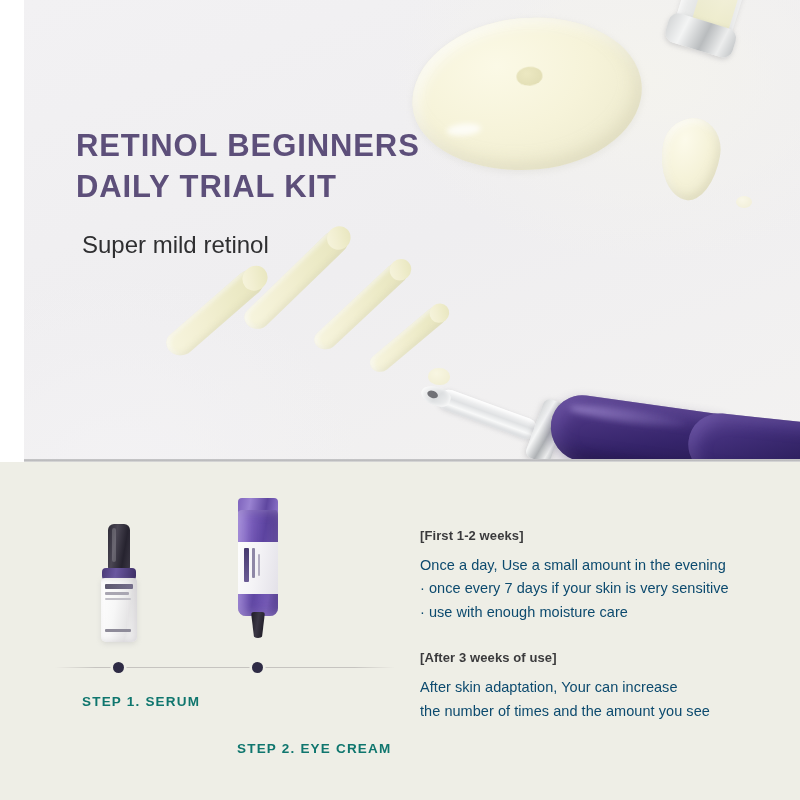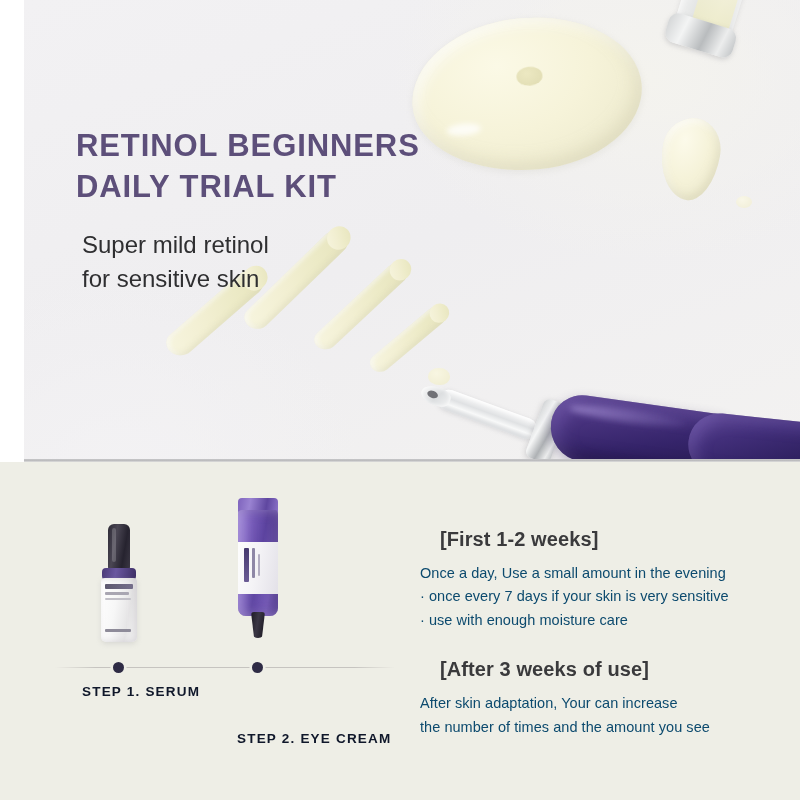--- a/index.html
+++ b/index.html
@@ -230,30 +230,30 @@
     background:linear-gradient(90deg, rgba(196,194,190,0) 0%, #c6c4c0 12%, #c6c4c0 88%, rgba(196,194,190,0) 100%);
   }
   .dot {
     position:absolute; top:200px; width:11px; height:11px; border-radius:50%;
     background:#2e2b45; box-shadow:0 0 0 2.5px #eeeee6;
   }
   .dot-1 { left:113px; }
   .dot-2 { left:252px; }
 
   .step-label {
-    position:absolute; top:222px; font-size:13.5px; font-weight:600;
-    letter-spacing:1.2px; color:#0f172a; white-space:nowrap;
+    position:absolute; top:232px; font-size:13.5px; font-weight:600;
+    letter-spacing:1.2px; color:#0f766e; white-space:nowrap;
   }
   .step-1 { left:82px; }
   .step-2 { left:237px;margin-top:47px; }
 
   
   .instructions { position:absolute; left:420px; top:66px; width:350px; }
   .inst-head {
-    font-size:20px; font-weight:700; color:#3a3a3c; margin-bottom:11px; letter-spacing:.1px;margin-left:20px;
+    font-size:13px; font-weight:700; color:#3a3a3c; margin-bottom:11px; letter-spacing:.1px;
   }
   .inst-body {
     font-size:14.5px; font-weight:400; color:#0c4a6e; line-height:1.62; letter-spacing:.05px;
   }
   .inst-gap { height:26px; }
 </style>
 </head>
 <body>
 
 <div class="page">
@@ -287,21 +287,20 @@
       <div class="bottle-body2"></div>
     </div>
 
     <div class="hero-title">
       <div>RETINOL BEGINNERS</div>
       <div>DAILY TRIAL KIT</div>
     </div>
 
     <div class="hero-sub">
       <div>Super mild retinol</div>
-      <div>for sensitive skin</div>
     </div>
 
     <div class="hero-divider"></div>
   </div>
 
   <div class="lower">
 
     <div class="serum">
       <div class="cap"></div>
       <div class="neck"></div>

